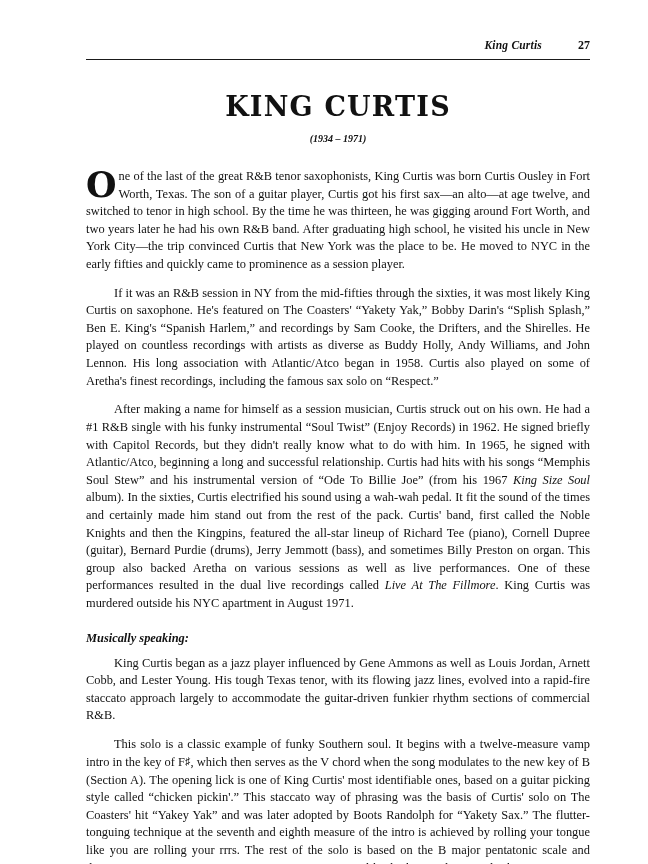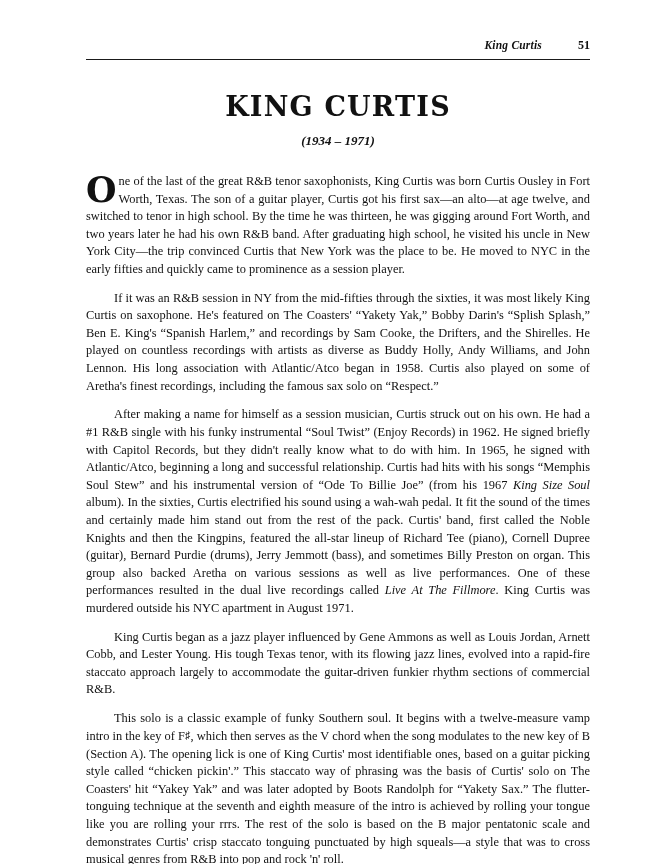--- a/index.html
+++ b/index.html
@@ -54,21 +54,21 @@
     font-size: 27px;
     letter-spacing: 1.2px;
     margin: 0 0 0 0;
     text-transform: uppercase;
     transform: scaleY(1.06);
   }
   .doc-dates {
     font-family: "Liberation Serif", serif;
     font-style: italic;
     font-weight: bold;
-    font-size: 13px;
+    font-size: 10px;
     margin-top: 12px;
     margin-bottom: 24px;
   }
   p.body-par {
     font-size: 12.4px;
     line-height: 1.42;
     text-align: justify;
     margin: 0 0 11px 0;
     text-indent: 28px;
     hyphens: auto;
@@ -94,33 +94,34 @@
   i.ital { }
   .sharp { font-size: 11px; vertical-align: 0.12em; }
 </style>
 </head>
 <body>
 
 <div class="page">
 
   <div class="header">
     <span class="header-title">King Curtis</span>
-    <span class="header-pagenum">51</span>
+    <span class="header-pagenum">27</span>
   </div>
   <div class="header-rule"></div>
 
   <div class="title-block">
     <h1 class="doc-title">KING CURTIS</h1>
     <div class="doc-dates">(1934 – 1971)</div>
   </div>
 
   <p class="body-par first"><span class="dropcap">O</span><span>ne of the last of the great R&amp;B tenor saxophonists, King Curtis was born Curtis Ousley in Fort Worth, Texas. The son of a guitar player, Curtis got his first sax—an alto—at age twelve, and switched to tenor in high school. By the time he was thirteen, he was gigging around Fort Worth, and two years later he had his own R&amp;B band. After graduating high school, he visited his uncle in New York City—the trip convinced Curtis that New York was the place to be. He moved to NYC in the early fifties and quickly came to prominence as a session player.</span></p>
 
   <p class="body-par">If it was an R&amp;B session in NY from the mid-fifties through the sixties, it was most likely King Curtis on saxophone. He's featured on The Coasters' “Yakety Yak,” Bobby Darin's “Splish Splash,” Ben E. King's “Spanish Harlem,” and recordings by Sam Cooke, the Drifters, and the Shirelles. He played on countless recordings with artists as diverse as Buddy Holly, Andy Williams, and John Lennon. His long association with Atlantic/Atco began in 1958. Curtis also played on some of Aretha's finest recordings, including the famous sax solo on “Respect.”</p>
 
   <p class="body-par"><span>After making a name for himself as a session musician, Curtis struck out on his own. He had a #1 R&amp;B single with his funky instrumental “Soul Twist” (Enjoy Records) in 1962. He signed briefly with Capitol Records, but they didn't really know what to do with him. In 1965, he signed with Atlantic/Atco, beginning a long and successful relationship. Curtis had hits with his songs “Memphis Soul Stew” and his instrumental version of “Ode To Billie Joe” (from his 1967 </span><i class="ital">King Size Soul</i><span> album). In the sixties, Curtis electrified his sound using a wah-wah pedal. It fit the sound of the times and certainly made him stand out from the rest of the pack. Curtis' band, first called the Noble Knights and then the Kingpins, featured the all-star lineup of Richard Tee (piano), Cornell Dupree (guitar), Bernard Purdie (drums), Jerry Jemmott (bass), and sometimes Billy Preston on organ. This group also backed Aretha on various sessions as well as live performances. One of these performances resulted in the dual live recordings called </span><i class="ital">Live At The Fillmore</i><span>. King Curtis was murdered outside his NYC apartment in August 1971.</span></p>
 
+  <div class="subhead">Musically speaking:</div>
 
   <p class="body-par">King Curtis began as a jazz player influenced by Gene Ammons as well as Louis Jordan, Arnett Cobb, and Lester Young. His tough Texas tenor, with its flowing jazz lines, evolved into a rapid-fire staccato approach largely to accommodate the guitar-driven funkier rhythm sections of commercial R&amp;B.</p>
 
   <p class="body-par"><span>This solo is a classic example of funky Southern soul. It begins with a twelve-measure vamp intro in the key of F</span><span class="sharp">♯</span><span>, which then serves as the V chord when the song modulates to the new key of B (Section A). The opening lick is one of King Curtis' most identifiable ones, based on a guitar picking style called “chicken pickin'.” This staccato way of phrasing was the basis of Curtis' solo on The Coasters' hit “Yakey Yak” and was later adopted by Boots Randolph for “Yakety Sax.” The flutter-tonguing technique at the seventh and eighth measure of the intro is achieved by rolling your tongue like you are rolling your rrrs. The rest of the solo is based on the B major pentatonic scale and demonstrates Curtis' crisp staccato tonguing punctuated by high squeals—a style that was to cross musical genres from R&amp;B into pop and rock 'n' roll.</span></p>
 
 </div>
 
 </body></html>

